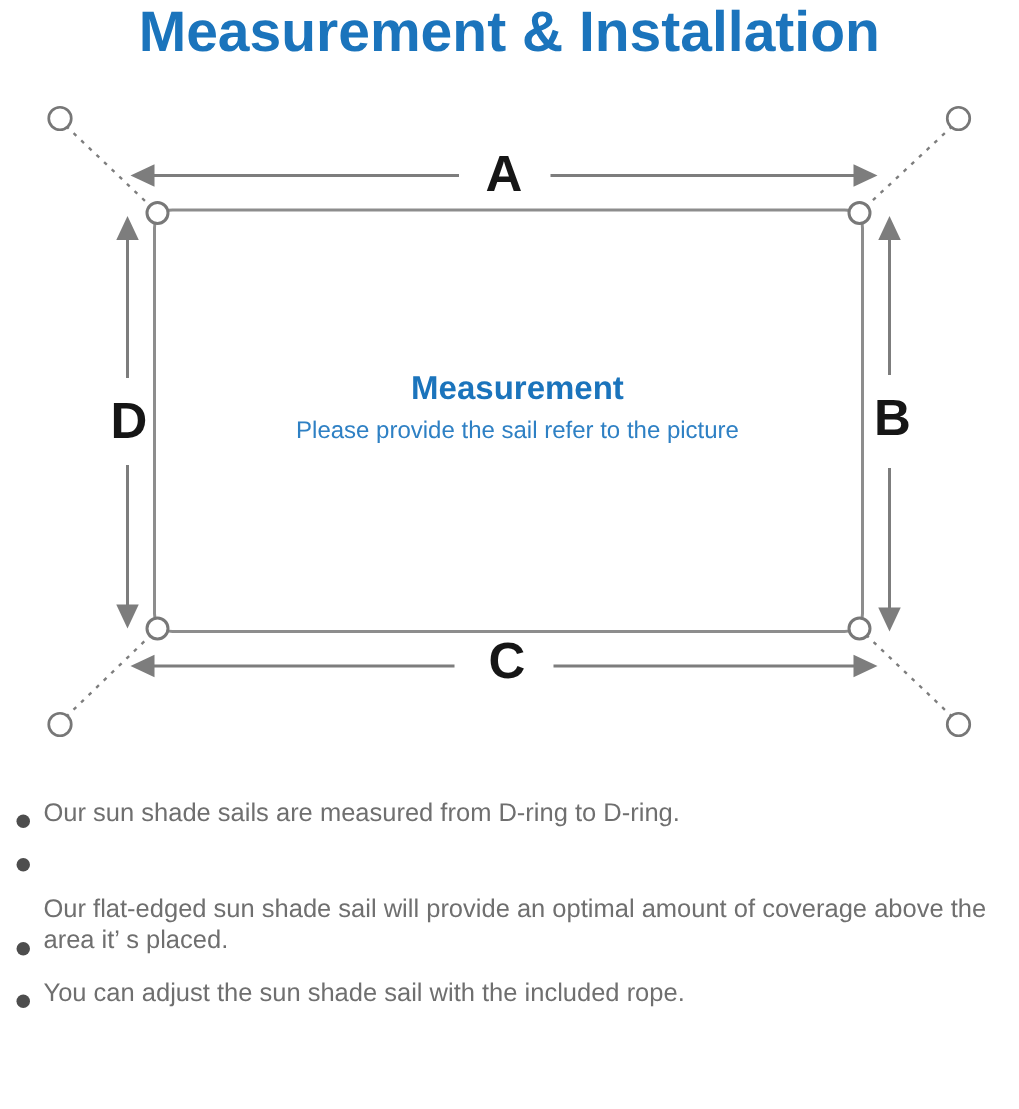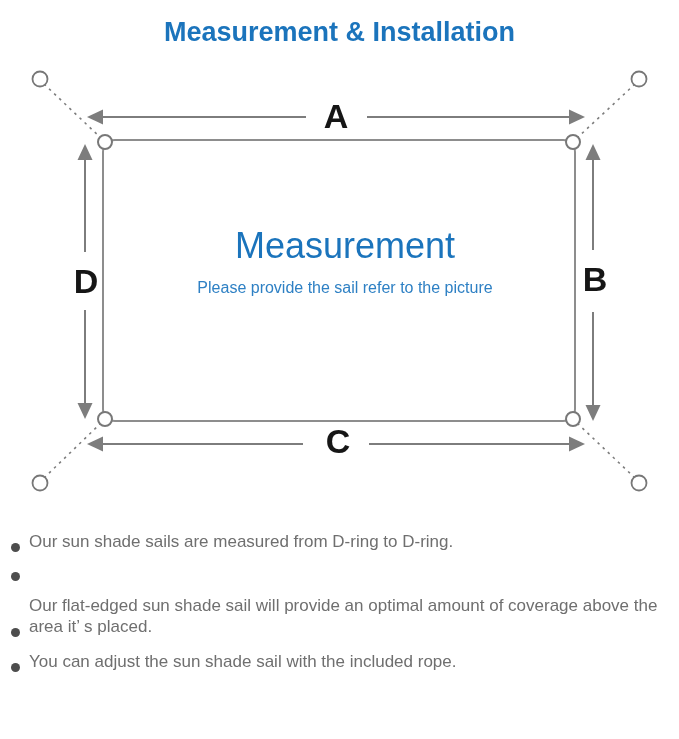--- a/index.html
+++ b/index.html
@@ -13,37 +13,36 @@
   .canvas{
     position:relative;
     width:679px;height:739px;
     background:#ffffff;
     font-family:"Liberation Sans", sans-serif;
     overflow:hidden;
   }
   .page-title{
     position:absolute;top:1px;left:0;right:0;
     text-align:center;
-    font-size:27px;font-weight:700;
+    font-size:38px;font-weight:700;
     letter-spacing:0px;
     color:var(--accent-blue);
-    margin-top:16px;
   }
   .diagram-svg{position:absolute;top:0;left:0;}
   .dim-label{
     position:absolute;
     transform:translate(-50%,-50%);
     font-size:34px;font-weight:700;
     color:var(--label-black);
     line-height:1;
   }
   .center-heading{
-    position:absolute;left:345px;top:246px;
+    position:absolute;left:345px;top:259px;
     transform:translate(-50%,-50%);
-    font-size:36px;font-weight:400;
+    font-size:22px;font-weight:700;
     color:var(--accent-blue);
     white-space:nowrap;
   }
   .center-subheading{
     position:absolute;left:345px;top:288px;
     transform:translate(-50%,-50%);
     font-size:16px;font-weight:400;
     color:var(--subheading-blue);
     white-space:nowrap;
   }

